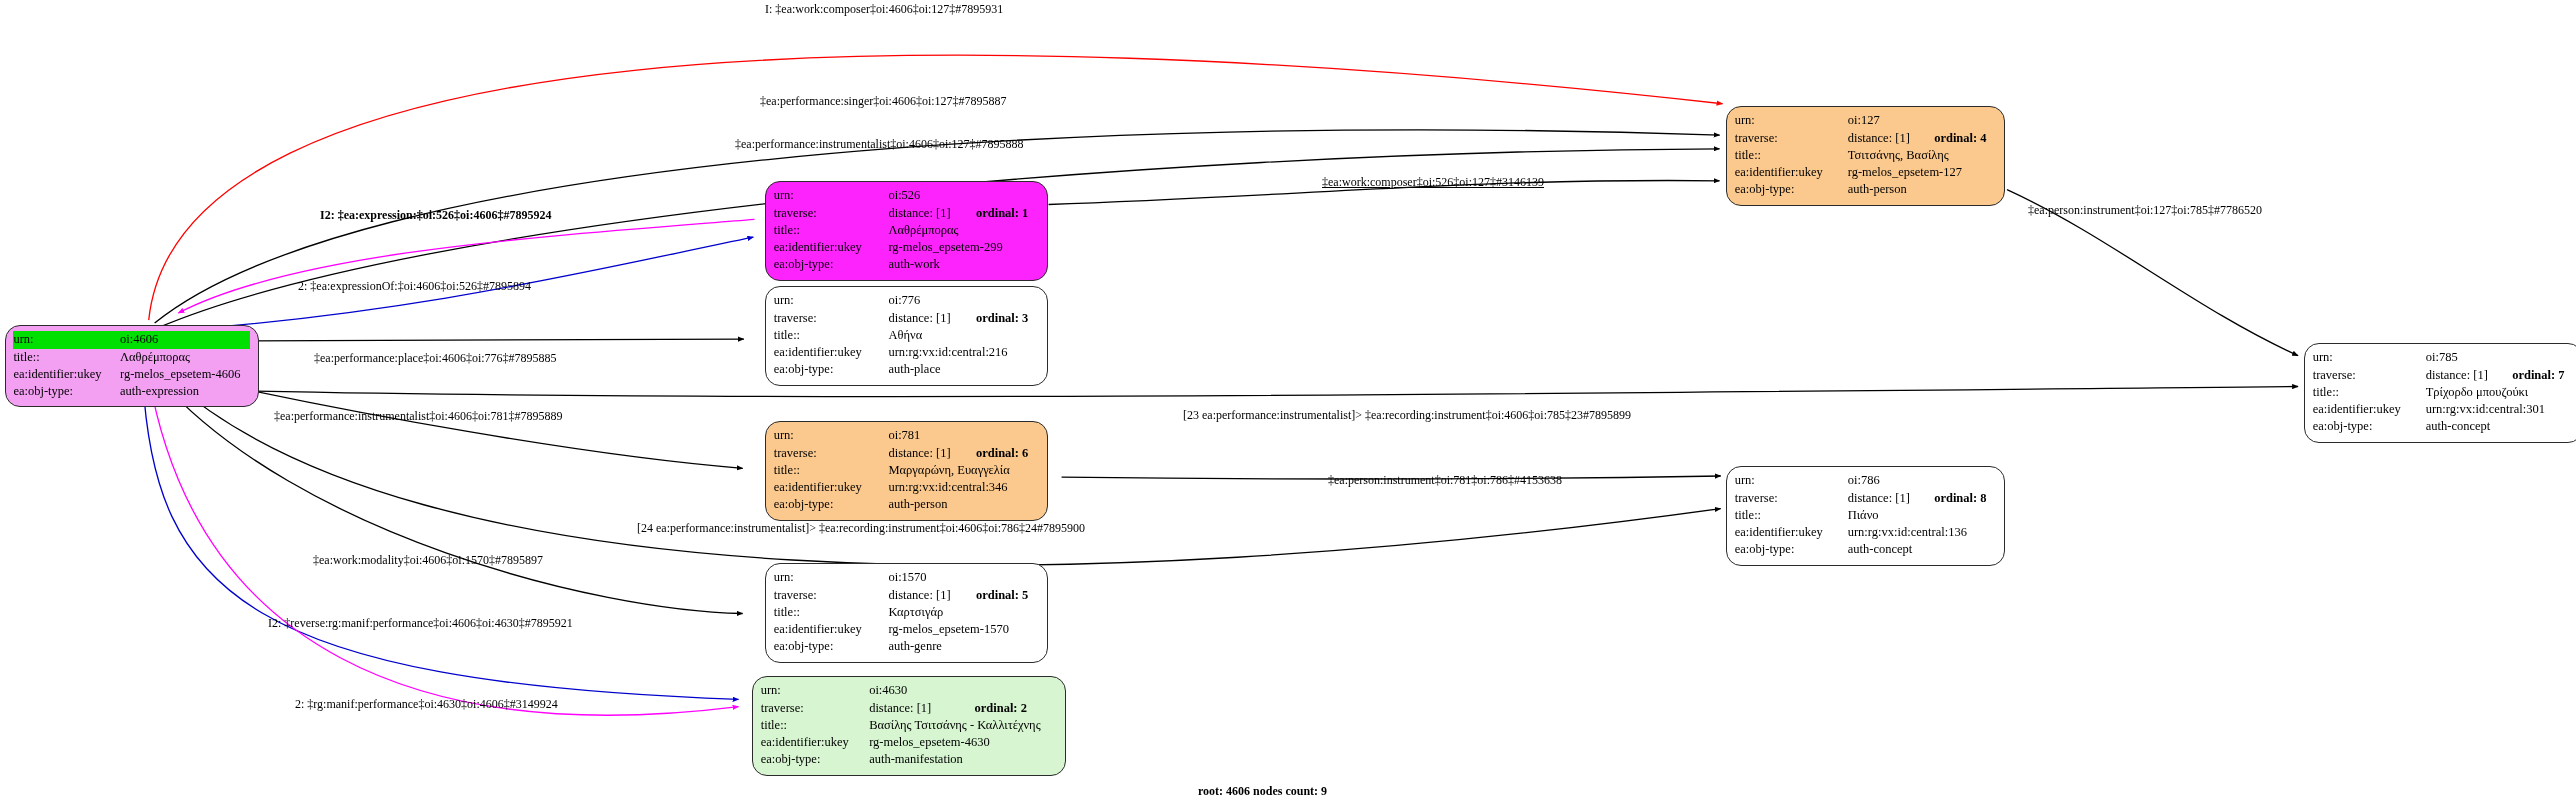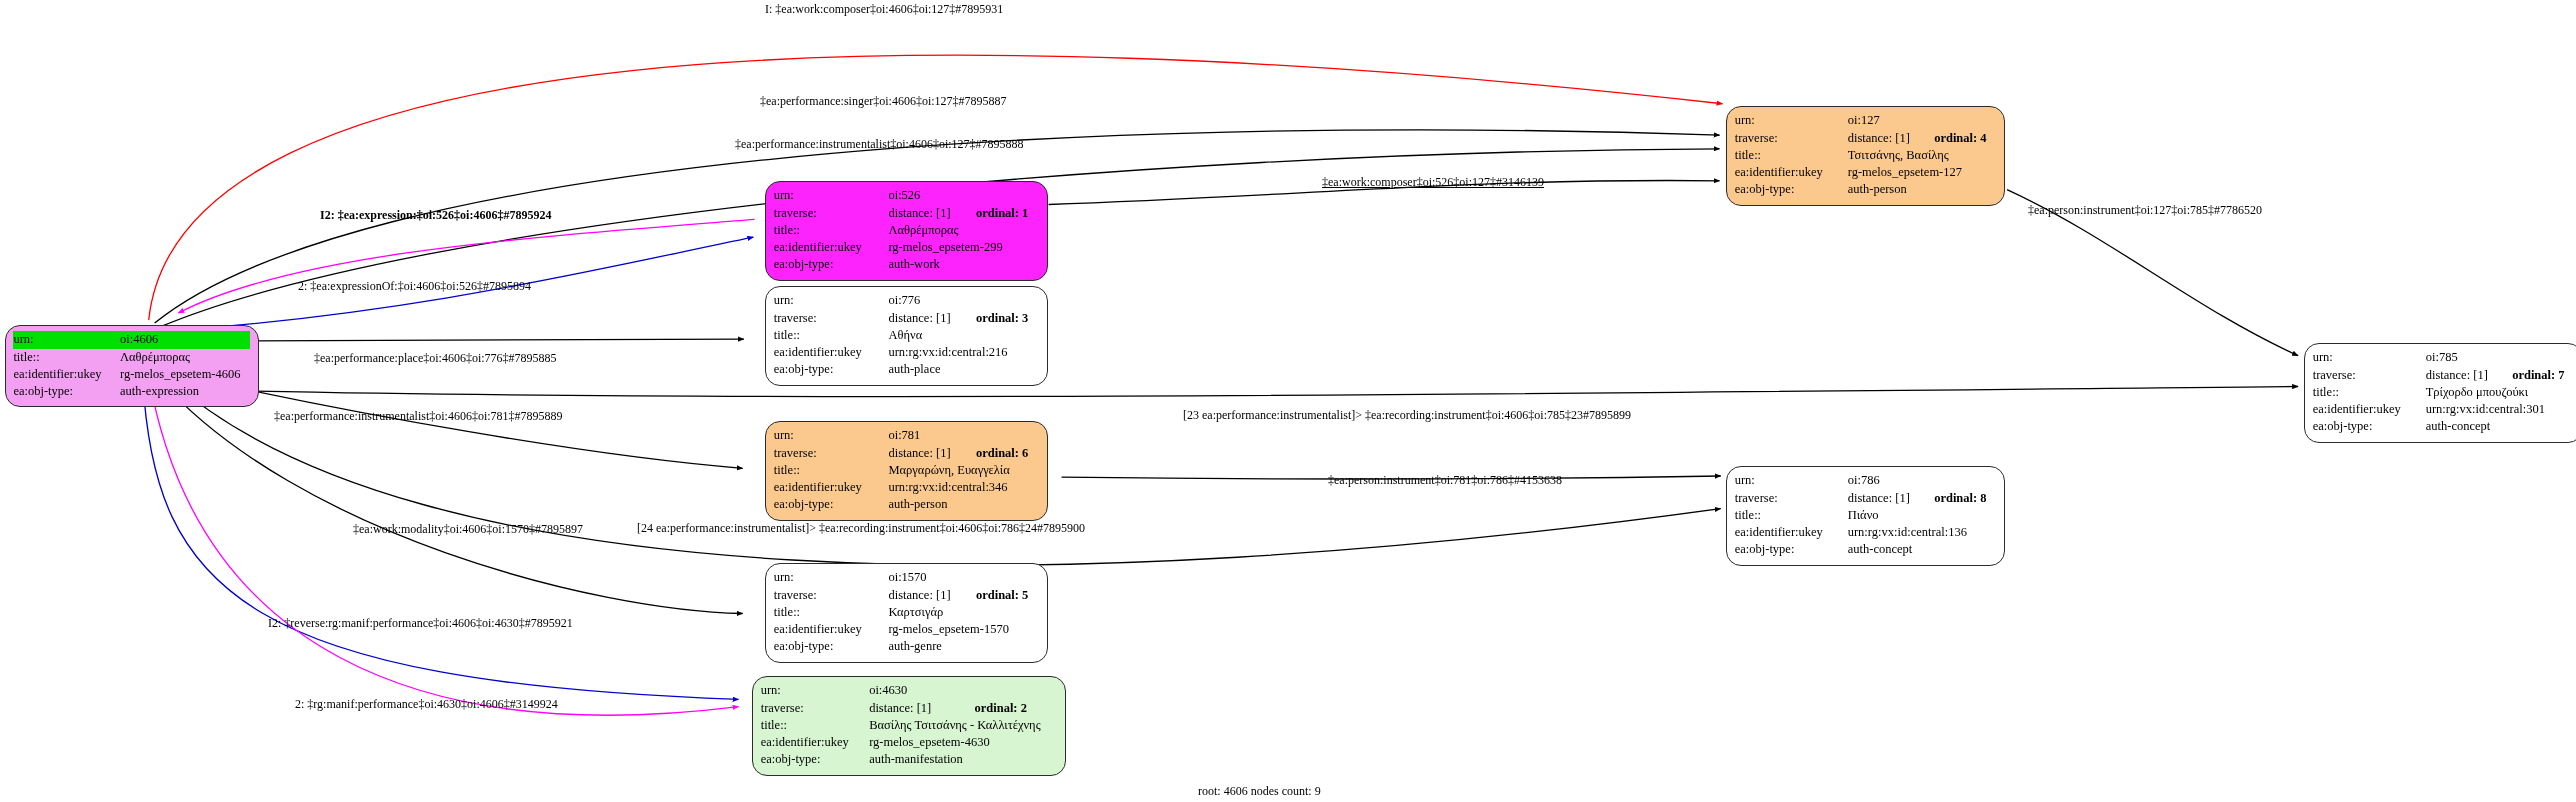--- a/index.html
+++ b/index.html
@@ -340,20 +340,20 @@
   <div class="elabel" style="left:735px;top:138px;">‡ea:performance:instrumentalist‡oi:4606‡oi:127‡#7895888</div>
   <div class="elabel" style="left:1322px;top:176px;text-decoration:underline;">‡ea:work:composer‡oi:526‡oi:127‡#3146139</div>
   <div class="elabel" style="left:320px;top:209px;font-weight:bold;">I2: ‡ea:expression:‡oi:526‡oi:4606‡#7895924</div>
   <div class="elabel" style="left:298px;top:280px;">2: ‡ea:expressionOf:‡oi:4606‡oi:526‡#7895894</div>
   <div class="elabel" style="left:314px;top:336px;margin-top:16px;">‡ea:performance:place‡oi:4606‡oi:776‡#7895885</div>
   <div class="elabel" style="left:2028px;top:204px;">‡ea:person:instrument‡oi:127‡oi:785‡#7786520</div>
   <div class="elabel" style="left:1183px;top:382px;margin-top:27px;">[23 ea:performance:instrumentalist]&gt; ‡ea:recording:instrument‡oi:4606‡oi:785‡23#7895899</div>
   <div class="elabel" style="left:274px;top:410px;">‡ea:performance:instrumentalist‡oi:4606‡oi:781‡#7895889</div>
   <div class="elabel" style="left:1308px;top:474px;margin-left:20px;">‡ea:person:instrument‡oi:781‡oi:786‡#4153638</div>
   <div class="elabel" style="left:637px;top:522px;">[24 ea:performance:instrumentalist]&gt; ‡ea:recording:instrument‡oi:4606‡oi:786‡24#7895900</div>
-  <div class="elabel" style="left:313px;top:523px;margin-left:40px;">‡ea:work:modality‡oi:4606‡oi:1570‡#7895897</div>
+  <div class="elabel" style="left:313px;top:554px;">‡ea:work:modality‡oi:4606‡oi:1570‡#7895897</div>
   <div class="elabel" style="left:268px;top:617px;">I2: ‡reverse:rg:manif:performance‡oi:4606‡oi:4630‡#7895921</div>
   <div class="elabel" style="left:295px;top:698px;">2: ‡rg:manif:performance‡oi:4630‡oi:4606‡#3149924</div>
 
-  <div class="footer" style="left:1198px;top:784px;">root: 4606 nodes count: 9</div>
+  <div class="footer" style="left:1198px;top:784px;font-weight:bold;">root: 4606 nodes count: 9</div>
 
 </div>
 
 
 </body></html>

